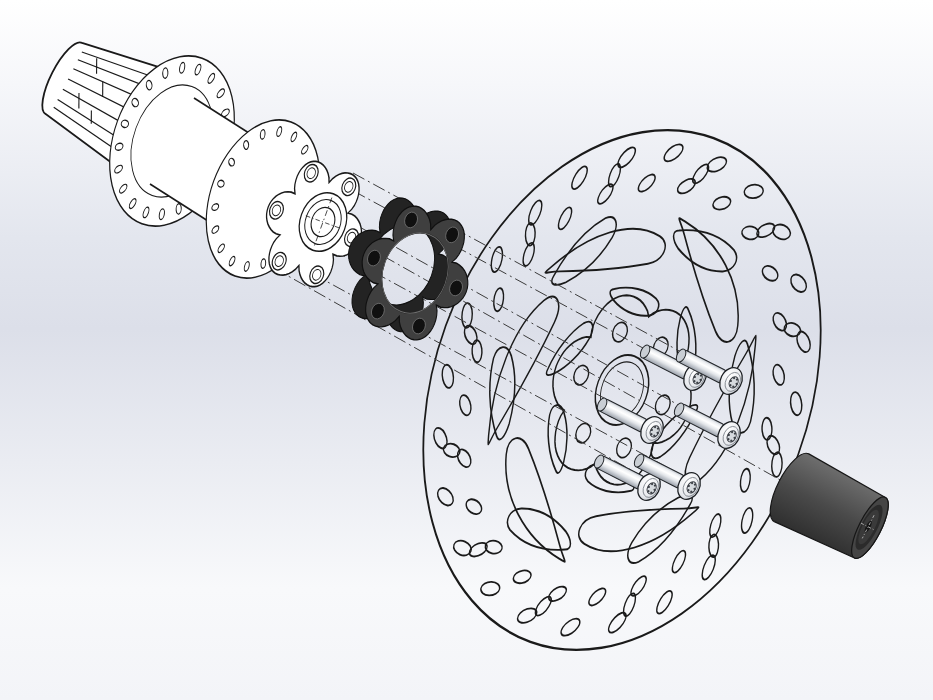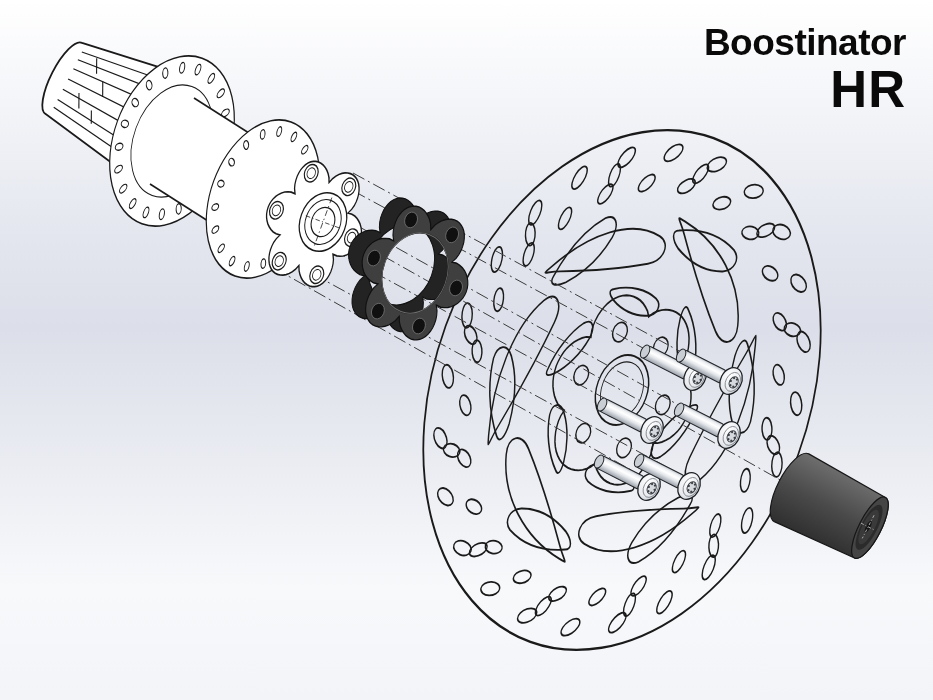--- a/index.html
+++ b/index.html
@@ -342,17 +342,13 @@
     <g transform="translate(845 515) rotate(27)">
       <path d="M -60 -38 A 14 38 0 0 0 -60 38 L 28 34 A 11 34 0 0 0 28 -34 Z" fill="url(#coneGrad)" stroke="#161616" stroke-width="1.2"></path>
       <ellipse cx="28" cy="0" rx="11" ry="34" fill="#454545" stroke="#161616" stroke-width="1.2"></ellipse>
       <ellipse cx="27" cy="0" rx="8.2" ry="25" fill="#2b2b2b"></ellipse>
       <ellipse cx="26.5" cy="0" rx="6.2" ry="19" fill="#3a3a3a"></ellipse>
       <ellipse cx="26" cy="0" rx="2.2" ry="6.5" fill="#141414"></ellipse>
       <path d="M 26 -13 L 26 13 M 18 0 L 34 0" stroke="#b9b9b9" stroke-width="0.8" stroke-dasharray="3 2 1 2" fill="none"></path>
     </g>
   </svg>
 
-  <div class="title" style="color: rgb(10, 10, 10);">
-    <div class="t1">Boostinator</div>
-    <div class="t2">HR</div>
-  </div>
 </div>
 
 </body></html>

